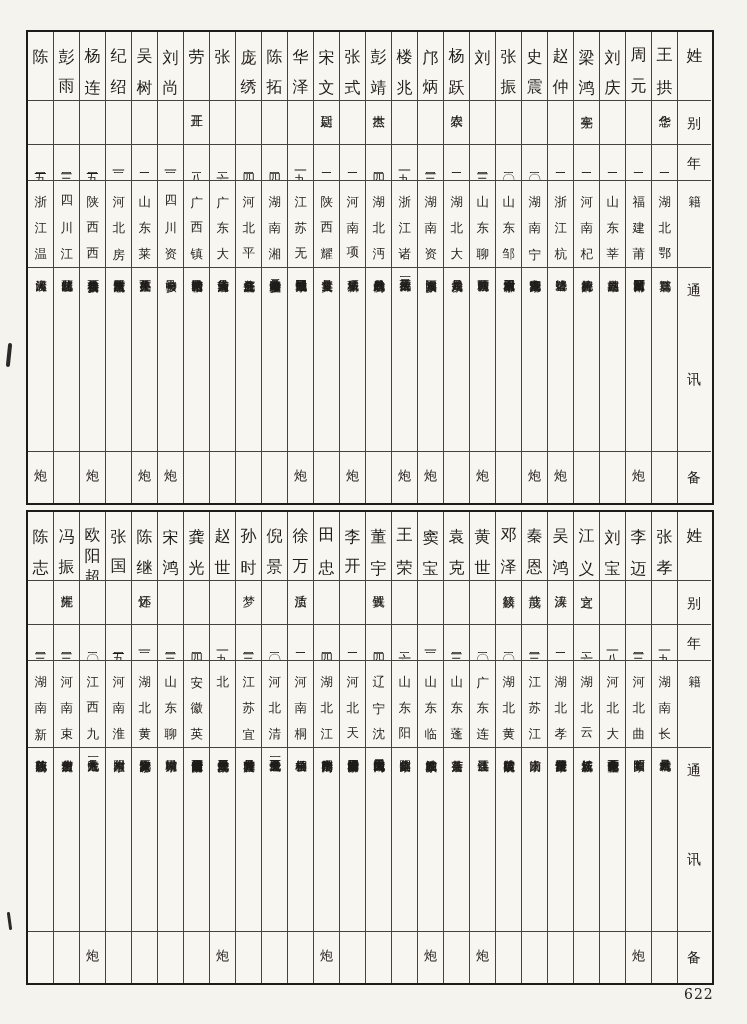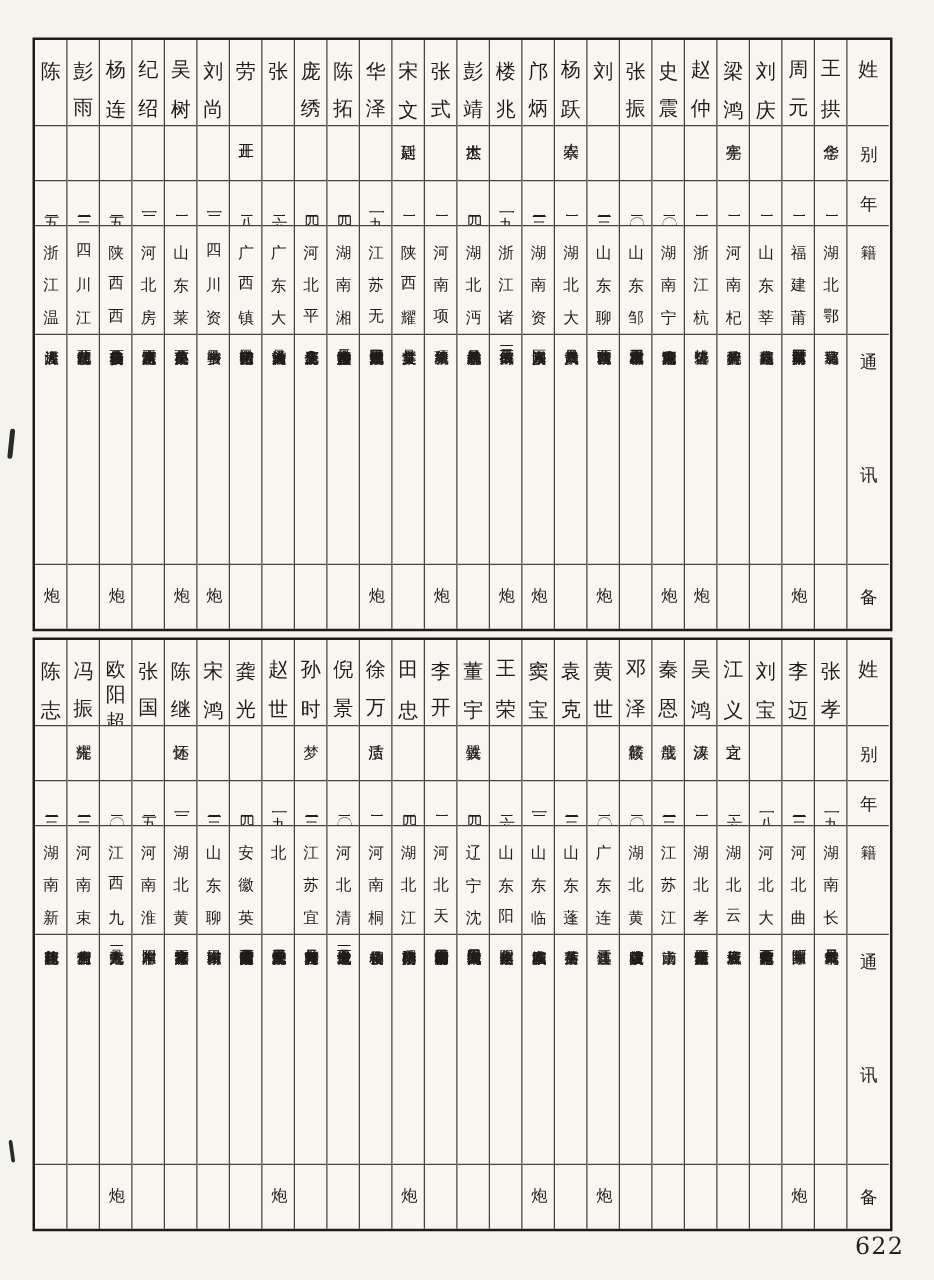--- a/index.html
+++ b/index.html
@@ -61,21 +61,21 @@
   .cell.alias .v{font-size:12.5px;}
   .cell.age .v{font-size:13px;}
   .cell.native .vj{font-size:12.5px;}
   .cell.address .v{font-size:11.5px;line-height:1.0;letter-spacing:0;}
   .cell.remark .v{font-size:13px;}
   .header-col .vj,.header-col .v{font-size:14px;font-weight:500;}
 
   .page-num{
     position:absolute;left:684px;top:986px;
     font-family:"DejaVu Serif",serif;
-    font-size:19px;color:#24221f;
+    font-size:14px;color:#24221f;
     letter-spacing:1px;
   }
 </style>
 </head>
 <body>
 
 <div class="sheet">
   <div class="artifact a1"></div>
   <div class="artifact a2"></div>
 

